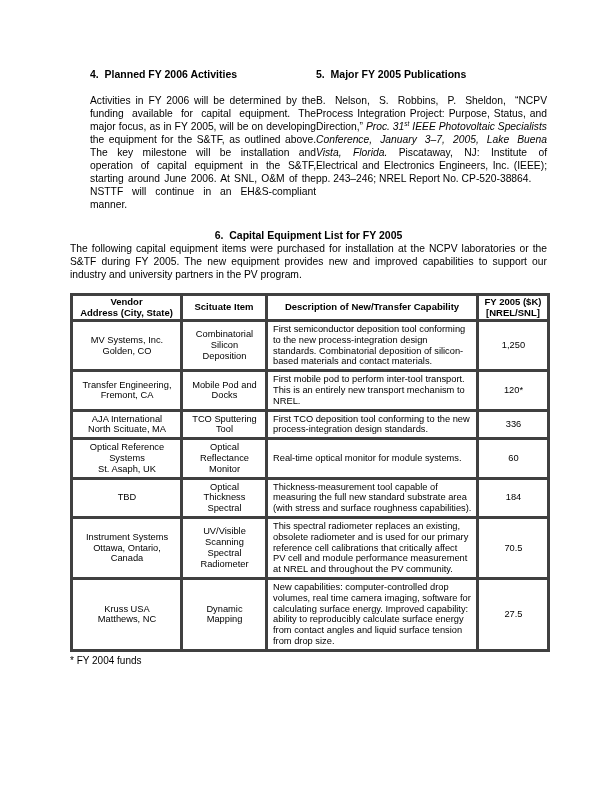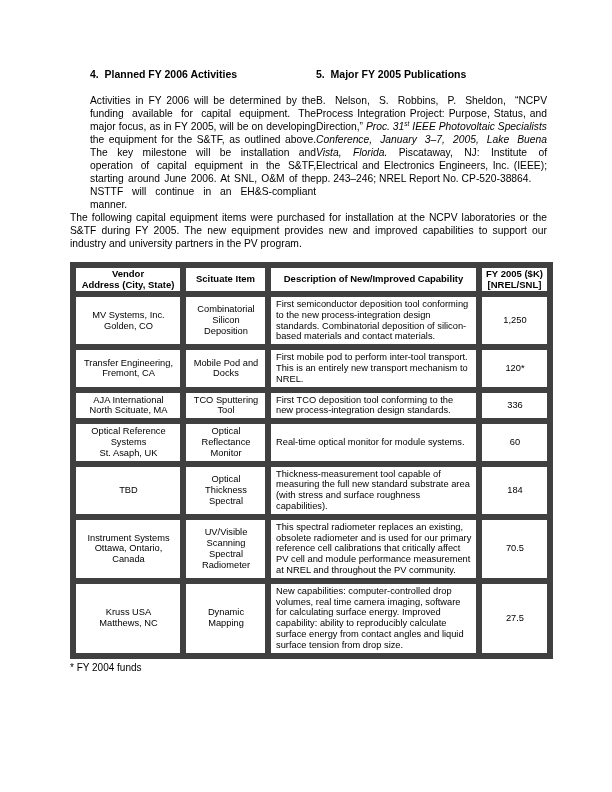--- a/index.html
+++ b/index.html
@@ -68,21 +68,21 @@
   }
   table.equip {
     margin-top: 12px;
     border-collapse: collapse;
     table-layout: fixed;
     width: 477px;
     font-size: 9.3px;
     line-height: 10.8px;
   }
   table.equip td, table.equip th {
-    border: 6px solid #404040;
+    border: 3px solid #404040;
     vertical-align: middle;
     padding: 2px 4px 2px 5px;
     overflow: hidden;
   }
   table.equip th {
     font-size: 9.5px;
     font-weight: bold;
     text-align: center;
     white-space: pre-line;
     line-height: 10.5px;
@@ -136,36 +136,37 @@
         <div class="body-par">Activities in FY 2006 will be determined by the funding available for capital equipment.  The major focus, as in FY 2005, will be on developing the equipment for the S&amp;TF, as outlined above.  The key milestone will be installation and operation of capital equipment in the S&amp;TF, starting around June 2006.   At SNL, O&amp;M of the NSTTF will continue in an EH&amp;S-compliant manner.</div>
       </div>
       <div class="col-right">
         <div class="section-heading">5.  Major FY 2005 Publications</div>
         <div class="body-par citation">
           <span>B. Nelson, S. Robbins, P. Sheldon, “NCPV Process Integration Project: Purpose, Status, and Direction,” </span><i>Proc. 31</i><sup>st</sup><i> IEEE Photovoltaic Specialists Conference, January 3–7, 2005, Lake Buena Vista, Florida.</i><span> Piscataway, NJ: Institute of Electrical and Electronics Engineers, Inc. (IEEE); pp. 243–246; NREL Report No. CP-520-38864.</span>
         </div>
       </div>
     </div>
 
+    <div class="center-heading">6.  Capital Equipment List for FY 2005</div>
 
     <div class="intro-par">The following capital equipment items were purchased for installation at the NCPV laboratories or the S&amp;TF during FY 2005.  The new equipment provides new and improved capabilities to support our industry and university partners in the PV program.</div>
 
     <table class="equip">
       <colgroup>
         <col class="c-vendor">
           <col class="c-item">
           <col class="c-desc">
           <col class="c-amt">
       </colgroup>
       <thead>
         <tr>
           <th>Vendor
 Address (City, State)</th>
           <th>Scituate Item</th>
-          <th>Description of New/Improved Capability</th>
+          <th>Description of New/Transfer Capability</th>
           <th>FY 2005 ($K)
 [NREL/SNL]</th>
         </tr>
       </thead>
       <tbody>
         <tr>
           <td class="vendor">MV Systems, Inc.
 Golden, CO</td>
           <td class="item">Combinatorial
 Silicon Deposition</td>

